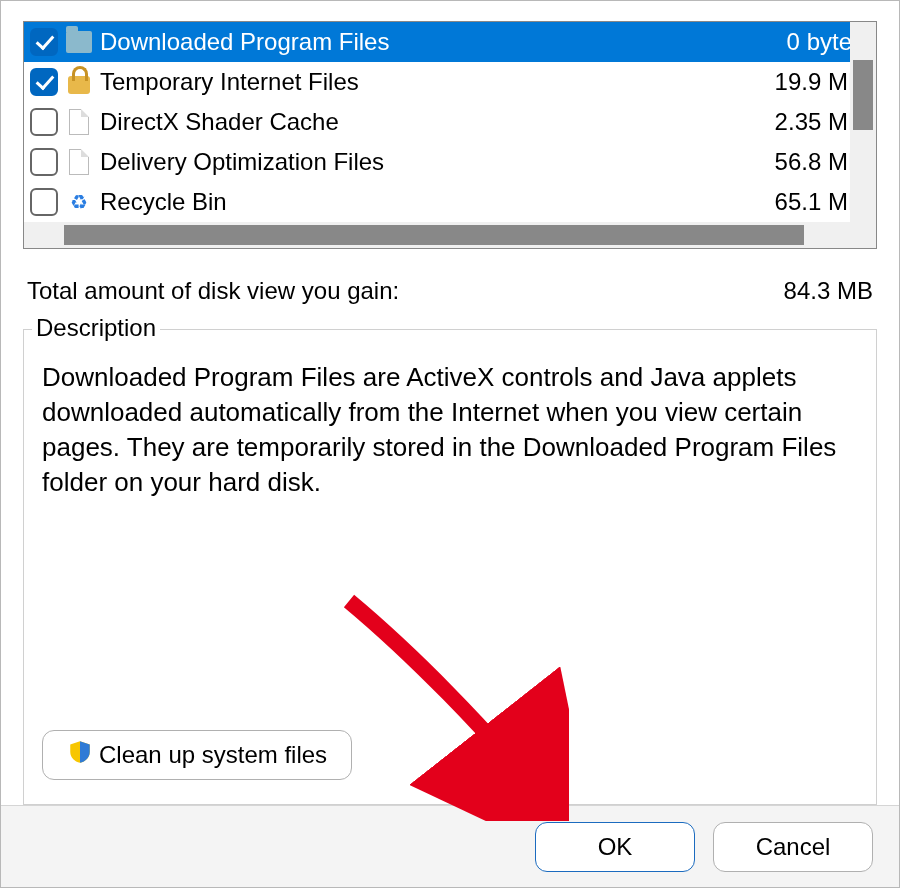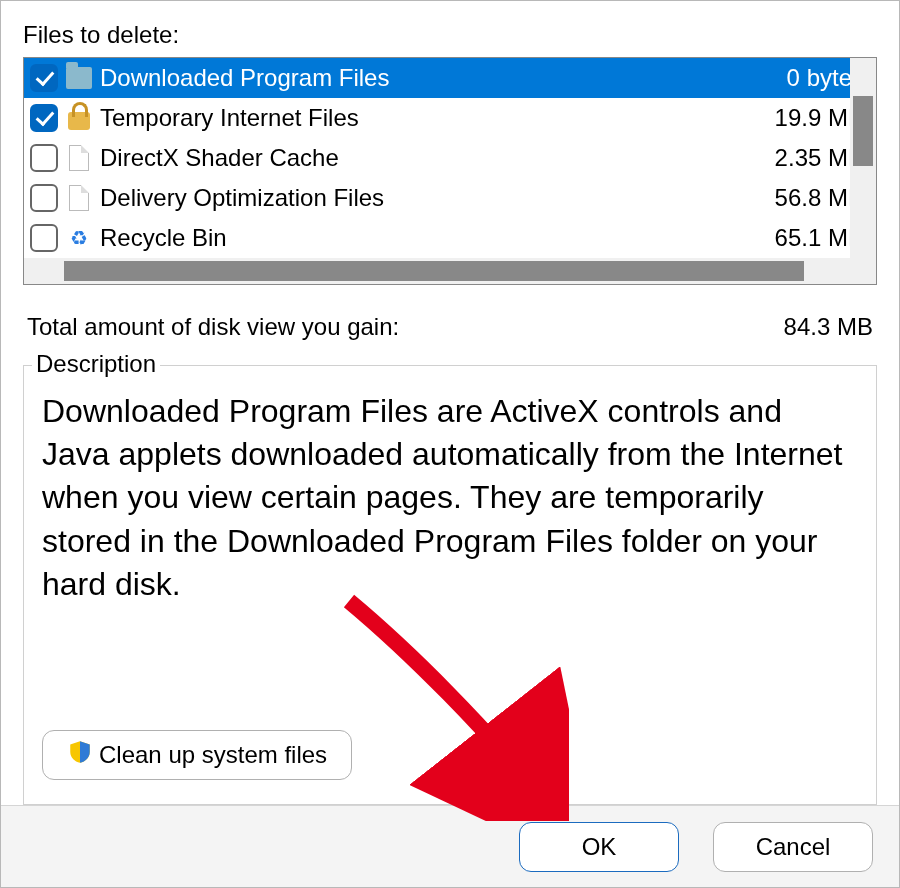--- a/index.html
+++ b/index.html
@@ -149,22 +149,23 @@
   }
   .desc-caption {
     position: absolute;
     background: #fff;
     top: -16px;
     left: 8px;
     padding: 0 4px;
     font-size: 24px;
   }
   .desc-text {
-    font-size: 32px;
+    font-size: 26px;
     line-height: 1.35;
+    margin-top: 6px;
   }
   .desc-buttons {
     display: flex;
     justify-content: space-between;
     margin-top: auto;
     padding-bottom: 4px;
   }
   .btn {
     background: #fff;
     border: 1px solid #b0b0b0;
@@ -176,21 +177,21 @@
     gap: 6px;
     cursor: pointer;
   }
   .footer {
     border-top: 1px solid #d5d5d5;
     background: #f4f4f4;
     height: 82px;
     display: flex;
     align-items: center;
     justify-content: flex-end;
-    gap: 34px;
+    gap: 18px;
     padding-right: 26px;
   }
   .footer .btn {
     min-width: 160px;
     justify-content: center;
     padding: 10px 20px;
   }
   .btn.primary {
     border: 1px solid #1b6bbf;
   }
@@ -233,21 +234,20 @@
     height: 230px;
     pointer-events: none;
   }
 </style>
 </head>
 <body>
 
 <div class="window">
   <div class="content">
 
-    <div class="files-label">Files to delete:</div>
 
     <div class="listbox">
       <div class="list-items">
 
         <div class="list-row selected">
           <div class="chk checked"></div>
           <div class="row-icon">
               <div class="folder-icon"></div>
             </div>
           <div class="row-label">Downloaded Program Files</div>

